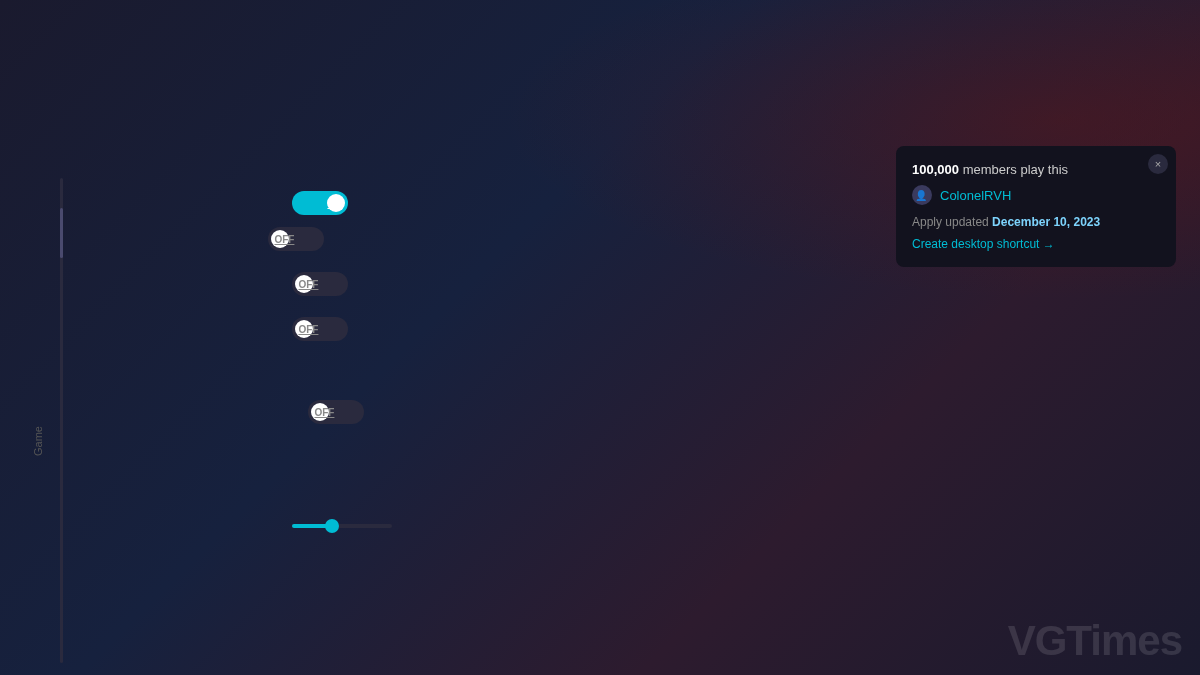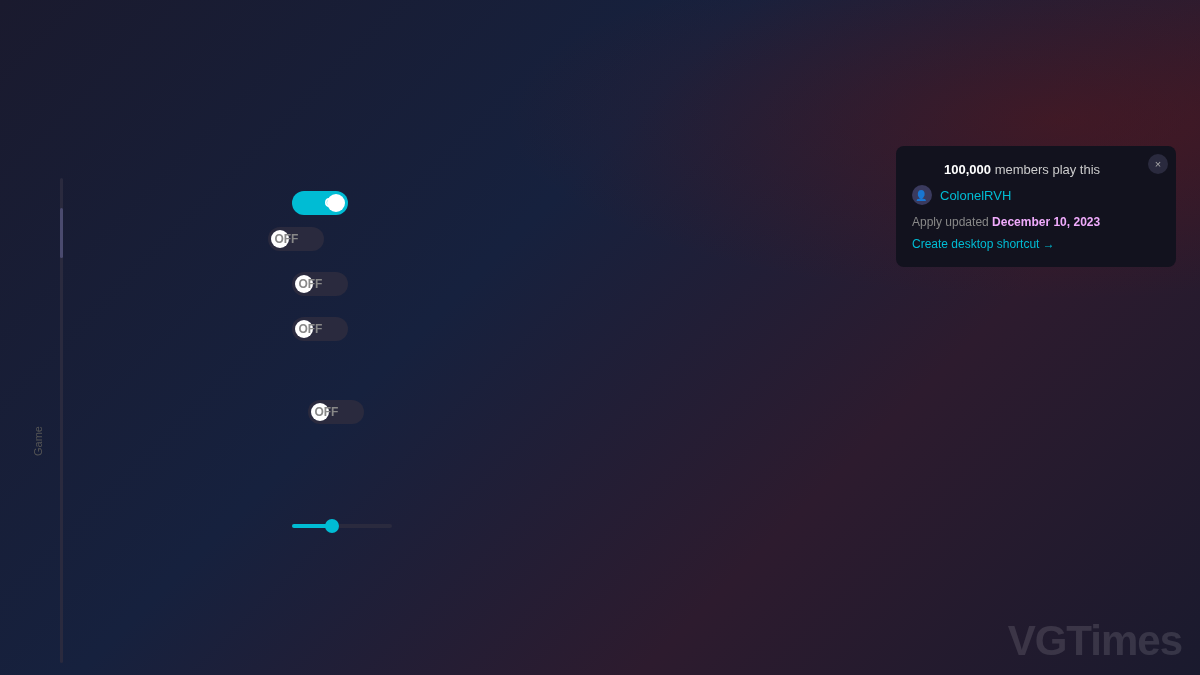--- a/index.html
+++ b/index.html
@@ -205,21 +205,21 @@
       font-size: 10px; font-weight: bold;
     }
     .toggle.on { background: #00bcd4; justify-content: flex-end; color: white; padding-right: 6px; }
     .toggle.off { background: #2a2a3e; justify-content: flex-start; color: #888; padding-left: 6px; }
     .toggle-knob {
       width: 18px; height: 18px; border-radius: 50%; background: white;
       position: absolute;
     }
     .toggle.on .toggle-knob { right: 3px; }
     .toggle.off .toggle-knob { left: 3px; }
-    .toggle-text { position: relative; z-index: 1; font-size: 12px; font-weight: bold; }
+    .toggle-text { position: relative; z-index: 1; font-size: 10px; font-weight: bold; text-decoration: underline; }
 
     
     .keybind-area { margin-left: auto; display: flex; align-items: center; gap: 4px; }
     .key-badge {
       background: #1e1e2e; border: 1px solid #3a3a5e;
       border-radius: 4px; padding: 3px 8px;
       font-size: 11px; color: #ccc; font-weight: 500;
       min-width: 28px; text-align: center;
     }
     .key-plus { color: #555; font-size: 11px; }
@@ -266,32 +266,32 @@
       margin-top: 4px;
       position: relative;
     }
     .info-panel-close {
       position: absolute; top: 8px; right: 8px;
       width: 20px; height: 20px;
       background: #2a2a3e; border-radius: 50%;
       display: flex; align-items: center; justify-content: center;
       cursor: pointer; color: #aaa; font-size: 11px;
     }
-    .members-text { font-size: 13px; color: #ccc; margin-bottom: 8px; margin-left: 32px; }
+    .members-text { font-size: 13px; color: #ccc; margin-bottom: 8px; }
     .members-text strong { color: #fff; font-weight: 700; }
     .creator-row { display: flex; align-items: center; gap: 8px; margin-bottom: 10px; }
     .creator-avatar {
       width: 20px; height: 20px;
       background: #3a3a5e; border-radius: 50%;
       display: flex; align-items: center; justify-content: center;
       font-size: 10px; color: #aaa;
     }
     .creator-name { font-size: 13px; color: #00bcd4; }
     .last-updated { font-size: 12px; color: #888; margin-bottom: 8px; }
-    .last-updated strong { color: #f0abfc; }
+    .last-updated strong { color: #7dd3fc; }
     .desktop-link { font-size: 12px; color: #00bcd4; cursor: pointer; }
 
     
     .game-label-vert {
       writing-mode: vertical-rl;
       transform: rotate(180deg);
       font-size: 11px; color: #555;
       text-align: center;
       padding: 4px;
     }

